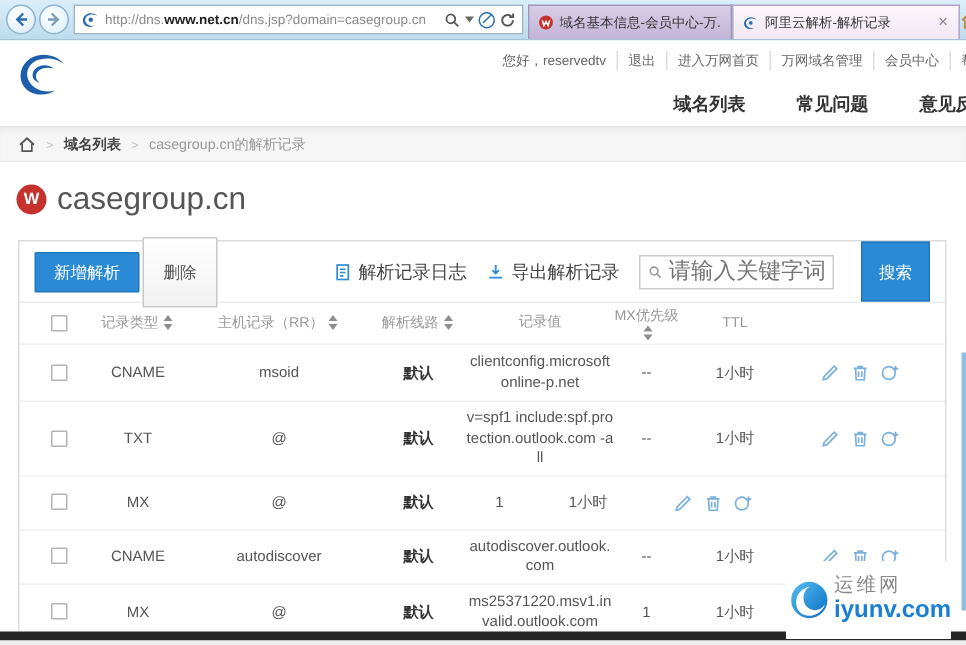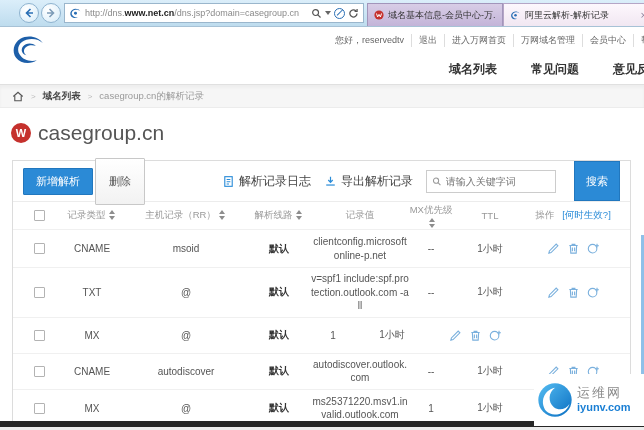--- a/index.html
+++ b/index.html
@@ -1,21 +1,21 @@
 <!DOCTYPE html>
 <html><head>
 <meta charset="utf-8">
 <style>
   *{margin:0;padding:0;box-sizing:border-box}
   html,body{background:#9a9a9a}
   body{font-family:"Liberation Sans","DejaVu Sans",sans-serif}
   .screen{width:644px;height:430px;position:relative;overflow:hidden;background:#fff;box-shadow:0 0 0 1px #c9c9c9}
 
   
-  .chrome{height:27px;background:linear-gradient(#dbeefa,#bedcee);display:flex;align-items:flex-end;padding:0 18px;border-bottom:1px solid #a7c2d6}
+  .chrome{height:27px;background:linear-gradient(#dbeefa,#bedcee);display:flex;align-items:flex-end;padding:0 3px;border-bottom:1px solid #a7c2d6}
   .navbtn{width:20px;height:20px;margin:0 1px 3px 1px;border-radius:50%;border:1px solid #8fb3cf;background:radial-gradient(circle at 35% 30%,#fff,#d7ecf9);display:flex;align-items:center;justify-content:center;flex:none}
   .addr{height:20px;margin:0 3px 3px 2px;background:#fff;border:1px solid #9ab6cc;display:flex;align-items:center;width:300px;padding:0 4px;gap:3px;flex:none}
   .addr .url{font-size:9px;color:#8a8a8a;white-space:nowrap;overflow:hidden;flex:1}
   .addr .url b{color:#222;font-weight:bold}
   .caret{width:0;height:0;border-left:3px solid transparent;border-right:3px solid transparent;border-top:4px solid #666}
   .stop-ic{width:11px;height:11px;border:1.4px solid #2a6fb5;border-radius:50%;position:relative;flex:none}
   .stop-ic::after{content:"";position:absolute;left:0.5px;top:3.6px;width:8px;height:1.4px;background:#2a6fb5;transform:rotate(-45deg)}
   .tab{height:23px;display:flex;align-items:center;padding:0 6px;gap:4px;font-size:9px;color:#333;flex:none}
   .tab.inactive{width:136px;background:linear-gradient(#d8cde6,#c3b4d8);border:1px solid #a295ba;border-bottom:none}
   .tab.active{width:152px;background:linear-gradient(#fdf7fd,#f1e7f2);border:1px solid #b5a5c6;border-bottom:none}
@@ -46,21 +46,21 @@
   .domain-name{font-size:21px;color:#555}
 
   
   .panel{position:absolute;left:12px;right:13px;top:160px;height:261px;border:1px solid #dcdcdc;border-bottom:none;background:#fff}
   .toolbar{height:40px;display:flex;align-items:center;padding:0 10px;gap:2px}
   .btn-primary{background:#2b8ad6;color:#fff;font-size:11px;padding:5px 12px;border:1px solid #2177be;border-radius:1px}
   .btn-plain{background:linear-gradient(#fff,#f2f2f2);color:#555;font-size:11px;padding:15px 13px;border:1px solid #c8c8c8;border-radius:1px}
   .tool-right{margin-left:auto;display:flex;align-items:center;gap:13px}
   .tool-link{display:flex;align-items:center;gap:4px;font-size:12px;color:#444}
   .searchbox{width:130px;height:23px;border:1px solid #ccc;display:flex;align-items:center;padding:0 5px;gap:4px;background:#fff}
-  .searchbox input{border:none;outline:none;font-size:10px;color:#555;width:100%;font-family:Liberation Serif, serif;background:transparent}
+  .searchbox input{border:none;outline:none;font-size:15px;color:#555;width:100%;font-family:Liberation Serif, serif;background:transparent}
   .btn-search{background:#2b8ad6;color:#fff;font-size:11px;height:40px;padding:0 11px;border:1px solid #2177be;margin-left:5px}
 
   
   .thead{display:flex;align-items:center;height:28px;border-top:1px solid #ececec;font-size:9.5px;color:#999;padding-left:6px}
   .tr{display:flex;align-items:center;border-top:1px solid #f0f0f0;font-size:10px;color:#555;min-height:36px;padding-left:6px}
   .tr.tall{min-height:38px}
   .td{text-align:center;flex:none}
   .c-check{width:40px}.c-type{width:66px}.c-rr{width:122px}.c-line{width:64px}
   .c-value{width:98px;word-break:break-all;line-height:1.35;padding:4px 0}
   .c-mx{width:44px}.c-ttl{width:74px}
@@ -70,24 +70,24 @@
   .sort{position:relative;display:inline-block;width:8px;height:10px;margin-left:3px;vertical-align:-2px}
   .sort::before,.sort::after{content:"";position:absolute;left:0;border-left:3.5px solid transparent;border-right:3.5px solid transparent}
   .sort::before{top:0;border-bottom:4px solid #8d8d8d}
   .sort::after{bottom:0;border-top:4px solid #8d8d8d}
   .when-link{color:#2a8cd8;text-decoration:none;margin-left:1px}
 
   
   .bottom-strip{position:absolute;left:0;right:0;bottom:3px;height:6px;background:#262626;z-index:5}
   .bottom-pad{position:absolute;left:0;right:0;bottom:0;height:3px;background:#ededed;z-index:5}
   .scroll-sliver{position:absolute;right:0;top:235px;width:3px;height:172px;background:#8fc0e8;z-index:8}
-  .watermark{position:absolute;right:0;bottom:4px;width:110px;height:52px;background:#fff;display:flex;align-items:center;z-index:9;gap:2px;padding-left:1px}
+  .watermark{position:absolute;right:10px;bottom:4px;width:110px;height:52px;background:#fff;display:flex;align-items:center;z-index:9;gap:2px;padding-left:1px}
   .wm-text{display:flex;flex-direction:column;line-height:1.15}
   .wm-name{font-size:13px;color:#8a8a8a;letter-spacing:2px}
-  .wm-site{font-size:11px;color:#1a7fd4;font-weight:bold}
+  .wm-site{font-size:16px;color:#1a7fd4;font-weight:bold}
 </style>
 </head>
 <body>
 
 <div class="screen">
 
   <div class="chrome">
     <div class="navbtn">
       <svg width="12" height="12" viewBox="0 0 12 12">
           <path d="M7.5 2 L3.5 6 L7.5 10 M3.5 6 H10" fill="none" stroke="#2a6fb5" stroke-width="1.6"></path>
@@ -214,24 +214,20 @@
     </div>
 
     <div class="thead">
       <div class="td c-check"><span class="cb"></span></div>
       <div class="td c-type"><span>记录类型</span><span class="sort"></span></div>
       <div class="td c-rr"><span>主机记录（RR）</span><span class="sort"></span></div>
       <div class="td c-line"><span>解析线路</span><span class="sort"></span></div>
       <div class="td c-value"><span>记录值</span></div>
       <div class="td c-mx"><span>MX优先级</span><span class="sort"></span></div>
       <div class="td c-ttl"><span>TTL</span></div>
-      <div class="td c-ops">
-          <span>操作</span>
-          <a href="#" class="when-link">[何时生效?]</a>
-        </div>
     </div>
 
     <div class="tr tall">
       <div class="td c-check"><span class="cb"></span></div>
       <div class="td c-type">CNAME</div>
       <div class="td c-rr">msoid</div>
       <div class="td c-line line-val">默认</div>
       <div class="td c-value">clientconfig.microsoftonline-p.net</div>
       <div class="td c-mx">--</div>
       <div class="td c-ttl">1小时</div>

